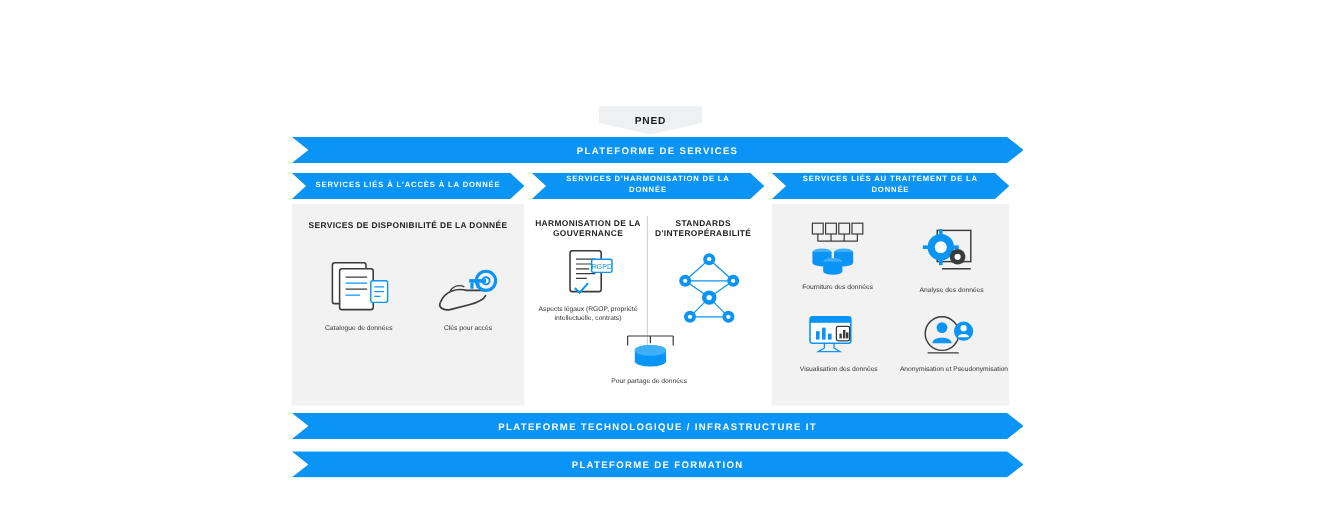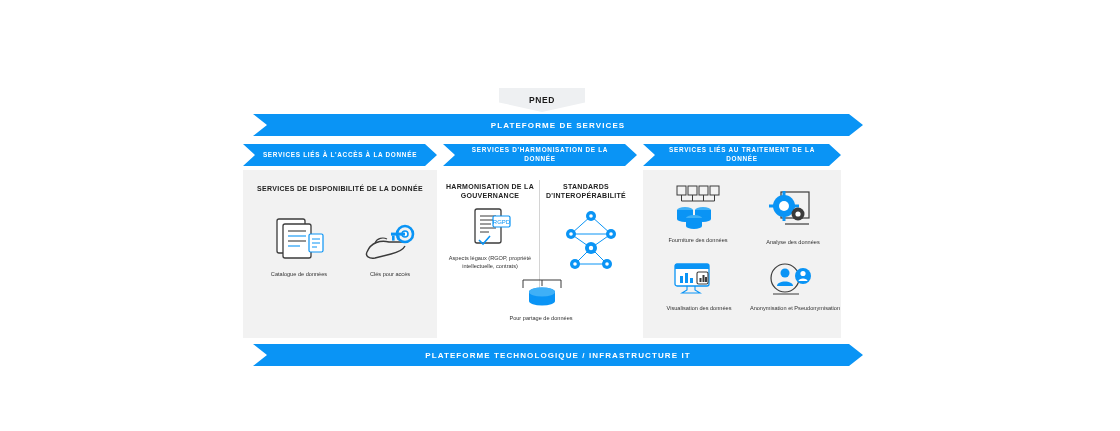--- a/index.html
+++ b/index.html
@@ -38,21 +38,21 @@
     letter-spacing: 0.6px;
     display: flex;
     align-items: center;
     justify-content: center;
     clip-path: polygon(0 0, 100% 0, 100% 60%, 50% 100%, 0 60%);
   }
 
   
   .chev-bar {
     position: absolute;
-    left: 16px;
+    left: 6px;
     width: 610px;
     height: 22px;
     background: #0a94f5;
     color: #ffffff;
     font-size: 8px;
     font-weight: bold;
     letter-spacing: 1.1px;
     display: flex;
     align-items: center;
     justify-content: center;
@@ -336,14 +336,15 @@
         <path d="M31.5 19 C31.5 15.5, 40.5 15.5, 40.5 19 Z" fill="#ffffff"></path>
         <line x1="6" y1="32" x2="32" y2="32" stroke="#3b3b3b" stroke-width="1"></line>
       </svg>
     </div>
 
     <div class="caption" style="left:8px; top:134px; width:96px;">Visualisation des données</div>
     <div class="caption" style="left:106px; top:134px; width:92px;">Anonymisation et Pseudonymisation</div>
   </div>
 
   <div class="chev-bar" id="bar-techno">PLATEFORME TECHNOLOGIQUE / INFRASTRUCTURE IT</div>
+  <div class="chev-bar" id="bar-formation">PLATEFORME DE FORMATION</div>
 
 </div>
 
 </body></html>

